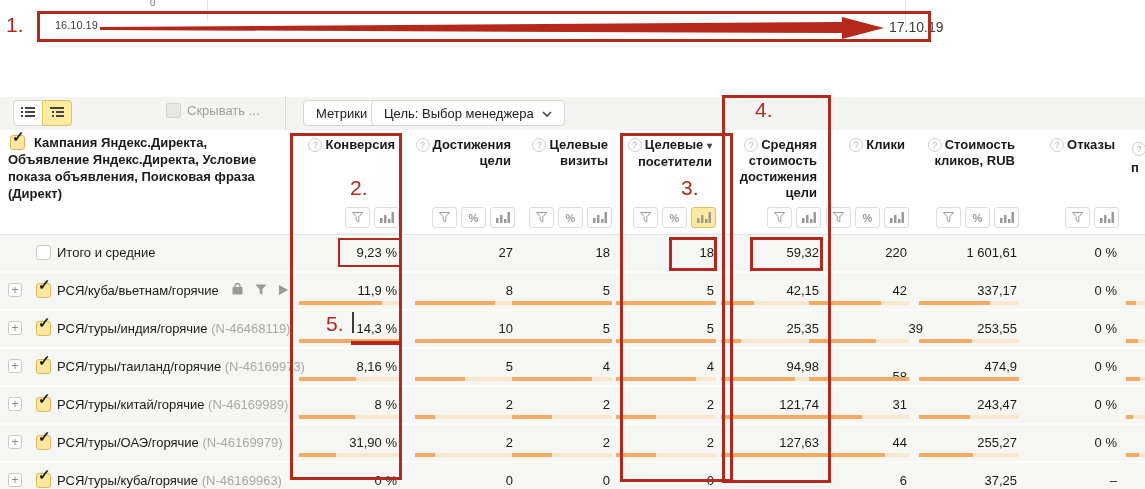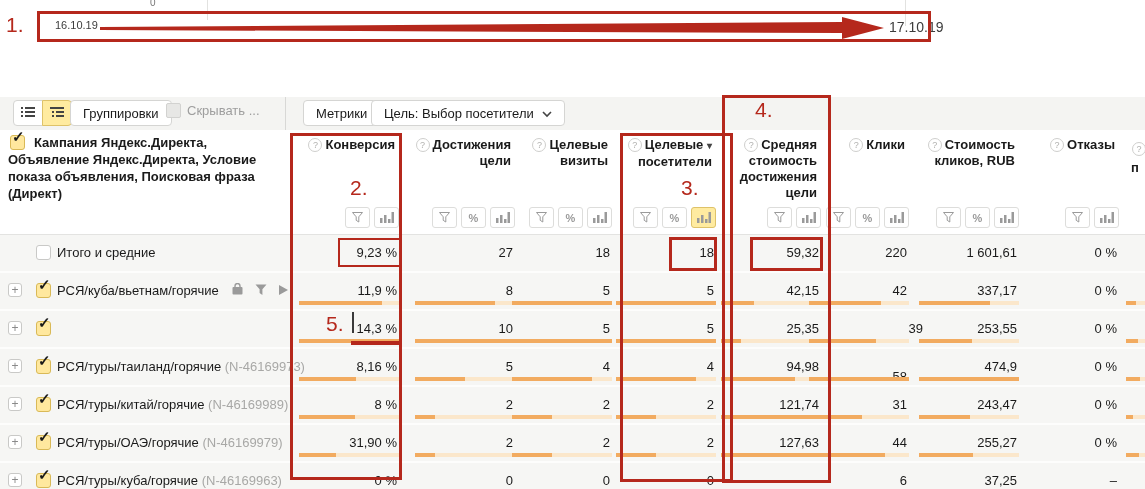--- a/index.html
+++ b/index.html
@@ -102,28 +102,27 @@
           <g fill="#444">
         <rect x="0" y="1" width="14" height="2"></rect>
             <rect x="2" y="5" width="2" height="2"></rect>
         <rect x="6" y="5" width="8" height="2"></rect>
             <rect x="2" y="9" width="2" height="2"></rect>
         <rect x="6" y="9" width="8" height="2"></rect>
           </g>
         </svg>
     </span>
   </div>
-  <div class="btn" id="btn-groupings">Группировки</div>
   <div id="hide-control">
     <span id="hide-box"></span>
     <span>Скрывать ...</span>
   </div>
   <div class="btn" id="btn-metrics">Метрики</div>
   <div class="btn" id="btn-goal">
-    <span>Цель: Выбор посетители</span>
+    <span>Цель: Выбор менеджера</span>
     <span>
       <svg width="10" height="7" viewBox="0 0 10 7">
           <path d="M1 1l4 4 4-4" fill="none" stroke="#444" stroke-width="1.6"></path>
         </svg>
     </span>
   </div>
 
   <div class="cb checked" id="dim-checkbox">
     <span class="tick">✓</span>
   </div>
@@ -354,20 +353,21 @@
         </div>
         <div class="bar" style="left: 1126px;">
           <div class="fill" style="width:10px"></div>
         </div>
       </div>
       <div class="row">
         <div class="exp">+</div>
         <div class="cb checked">
           <span class="tick">✓</span>
         </div>
+        <span class="row-label"><span class="r-name">РСЯ/туры/индия/горячие</span><span class="r-id"> (N-46468119)</span></span>
         <span class="val" style="right: 748px;">14,3 %</span>
         <span class="val" style="right: 632px;">10</span>
         <span class="val" style="right: 535px;">5</span>
         <span class="val" style="right: 431px;">5</span>
         <span class="val" style="right: 326px;">25,35</span>
         <span class="val" style="right: 222px;">39</span>
         <span class="val" style="right: 128px;">253,55</span>
         <span class="val" style="right: 28px;">0 %</span>
         <div class="bar" style="right: 746px;">
           <div class="fill" style="width:100px"></div>

